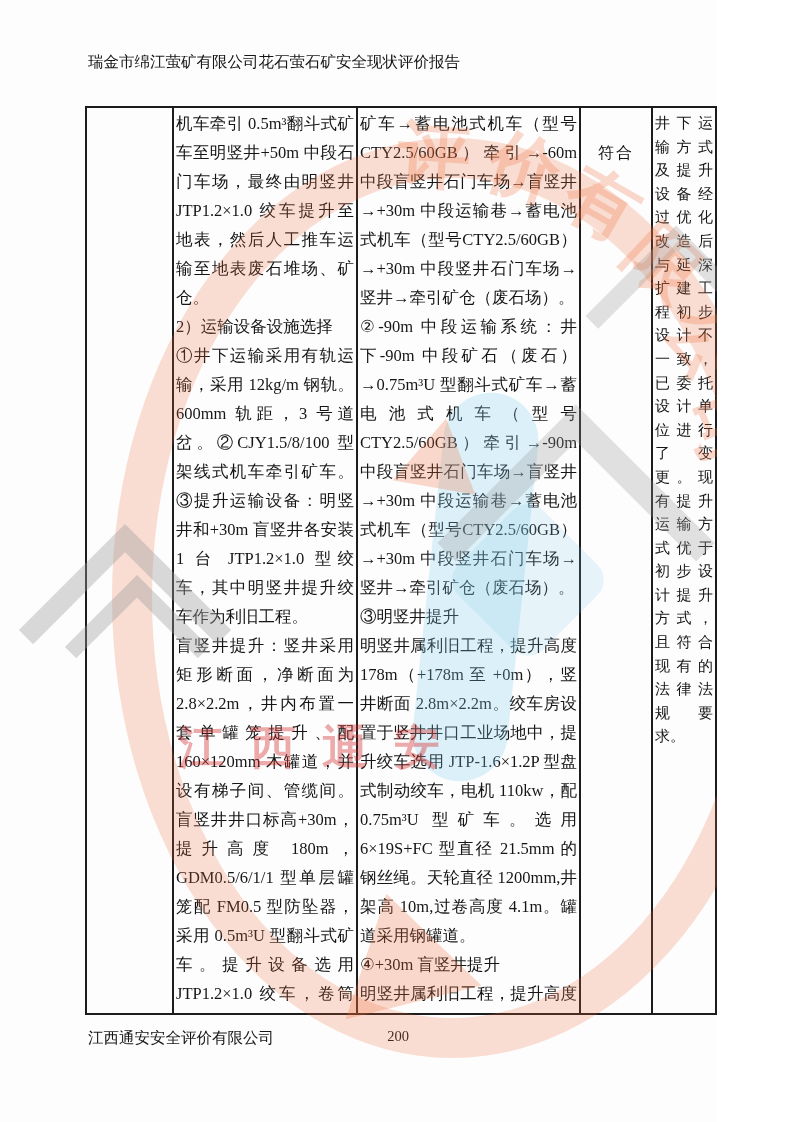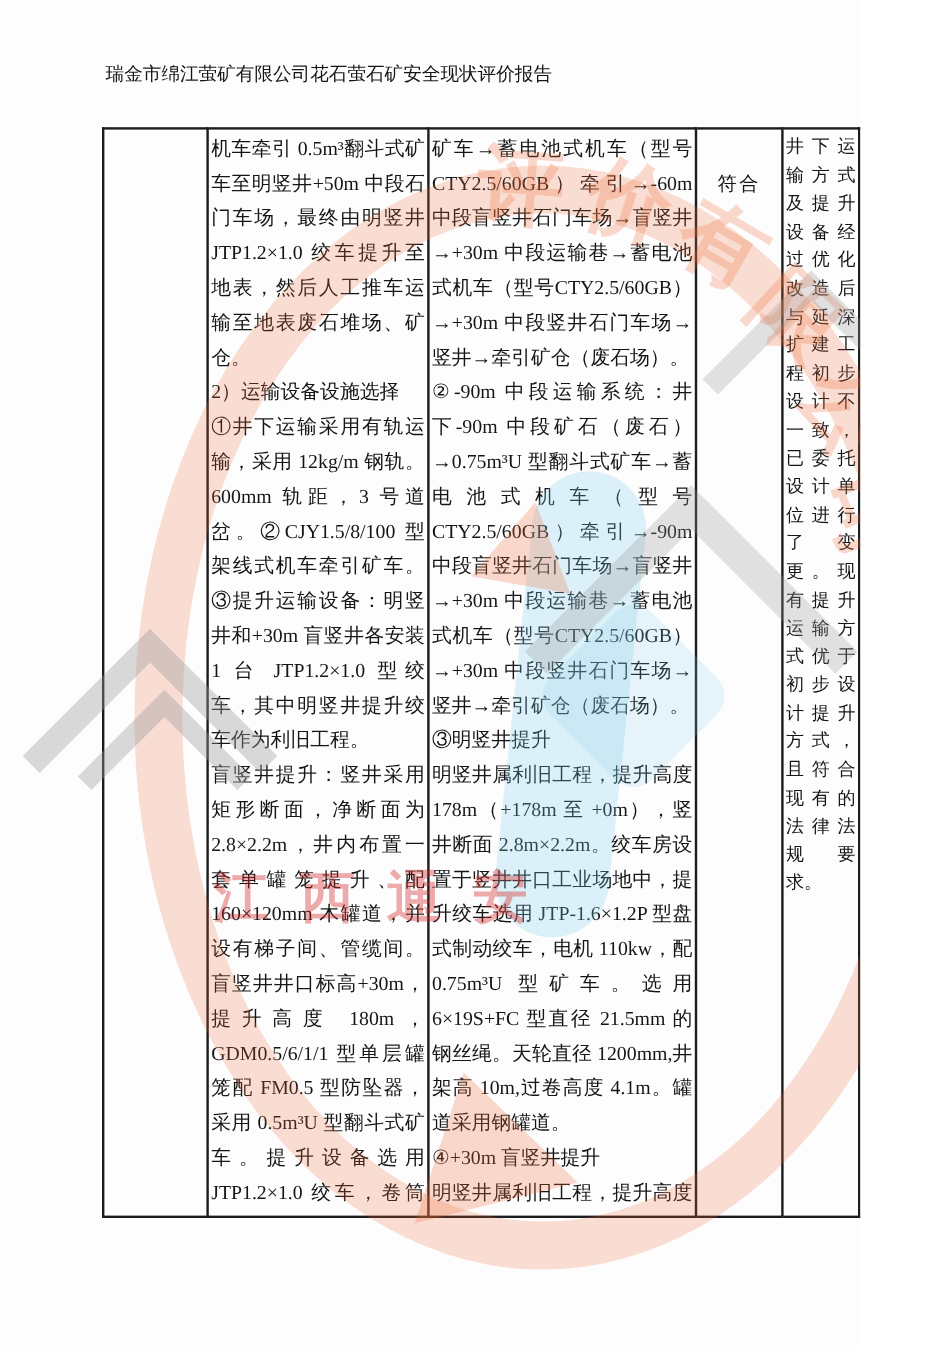--- a/index.html
+++ b/index.html
@@ -158,14 +158,18 @@
     <div class="wm-cyan2"></div>
     <div class="chev c1"></div>
     <div class="chev c2"></div>
     <div class="chev c3"></div>
     <div class="chev c4"></div>
     <div class="tri1"></div>
     <div class="tri2"></div>
     <div class="wm-red">江西通安</div>
   </div>
 
+  <div class="footer">
+    <span>江西通安安全评价有限公司</span>
+    <span class="pageno">200</span>
+  </div>
 
 </div>
 
 </body></html>

